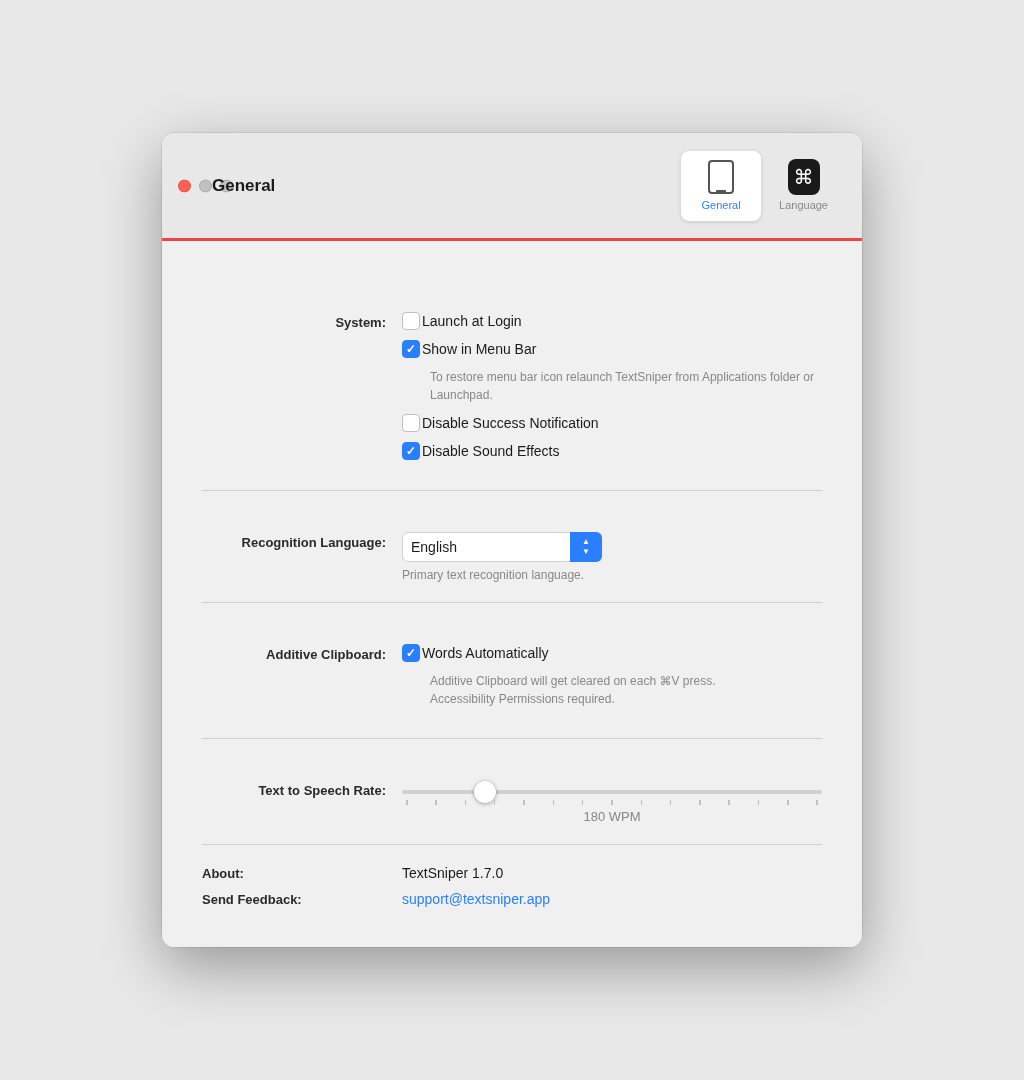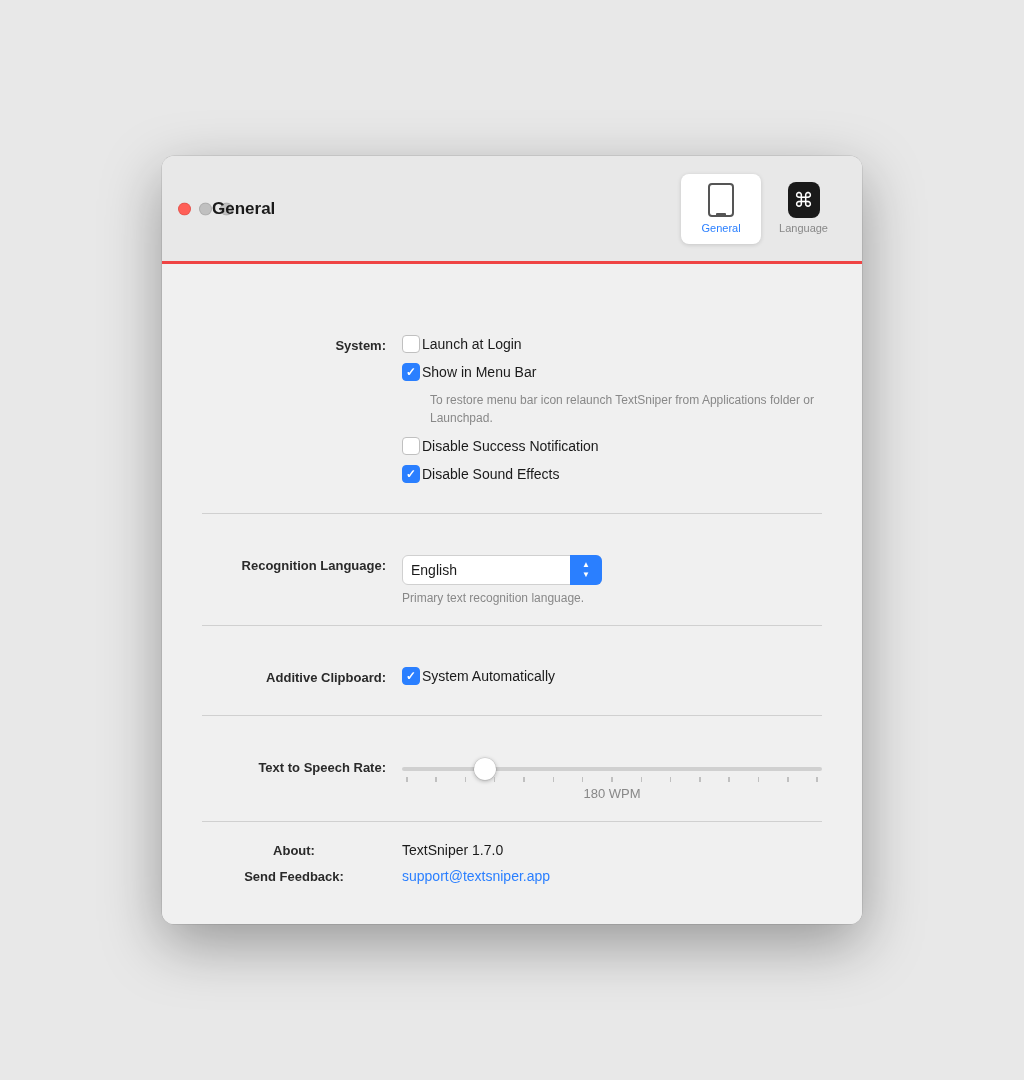--- a/index.html
+++ b/index.html
@@ -295,21 +295,21 @@
     .about-row {
       display: flex;
       align-items: center;
       margin-bottom: 10px;
     }
 
     .about-label {
       font-size: 13px;
       font-weight: 600;
       color: #2a2a2a;
-      text-align: center;
+      text-align: left;
       min-width: 200px;
       padding-right: 16px;
       flex-shrink: 0;
     }
 
     .about-value {
       font-size: 14px;
       color: #1a1a1a;
     }
 
@@ -453,22 +453,24 @@
     </div>
 
     <div class="divider"></div>
 
     <div class="section">
       <div class="row">
         <div class="row-label">Additive Clipboard:</div>
         <div class="row-content">
           <div class="checkbox-row">
             <div class="checkbox checked"></div>
-            <span class="checkbox-label">System Automatically</span>
-          </div>
+            <span class="checkbox-label">Words Automatically</span>
+          </div>
+          <div class="hint-text" style="white-space:pre-line;">Additive Clipboard will get cleared on each ⌘V press.
+Accessibility Permissions required.</div>
         </div>
       </div>
     </div>
 
     <div class="divider"></div>
 
     <div class="section">
       <div class="row">
         <div class="row-label">Text to Speech Rate:</div>
         <div class="row-content">

